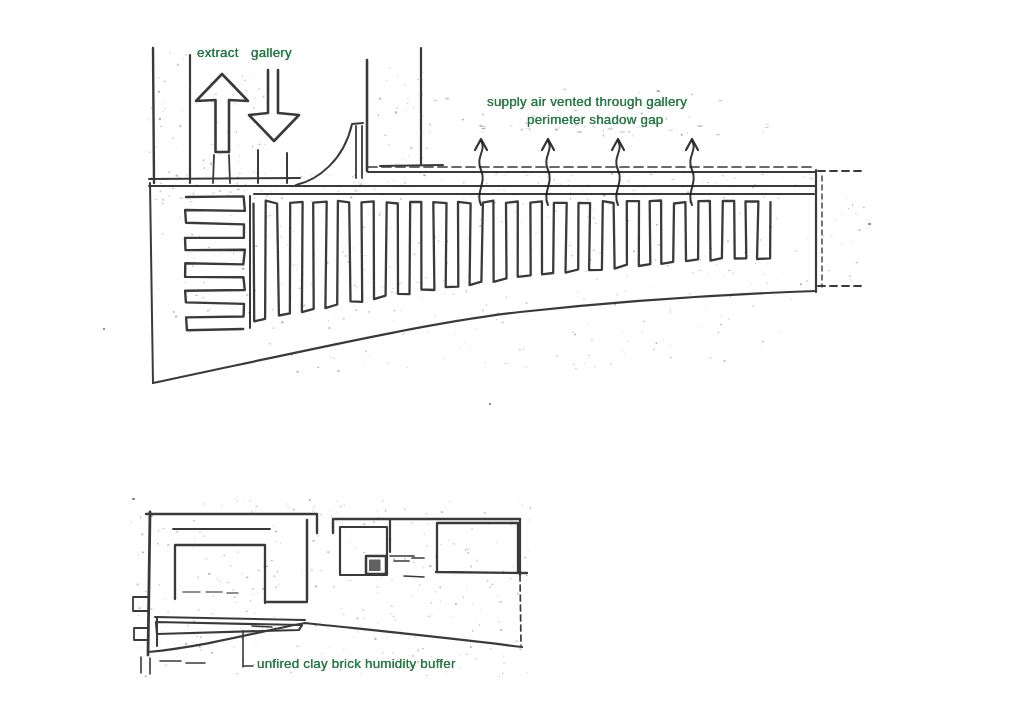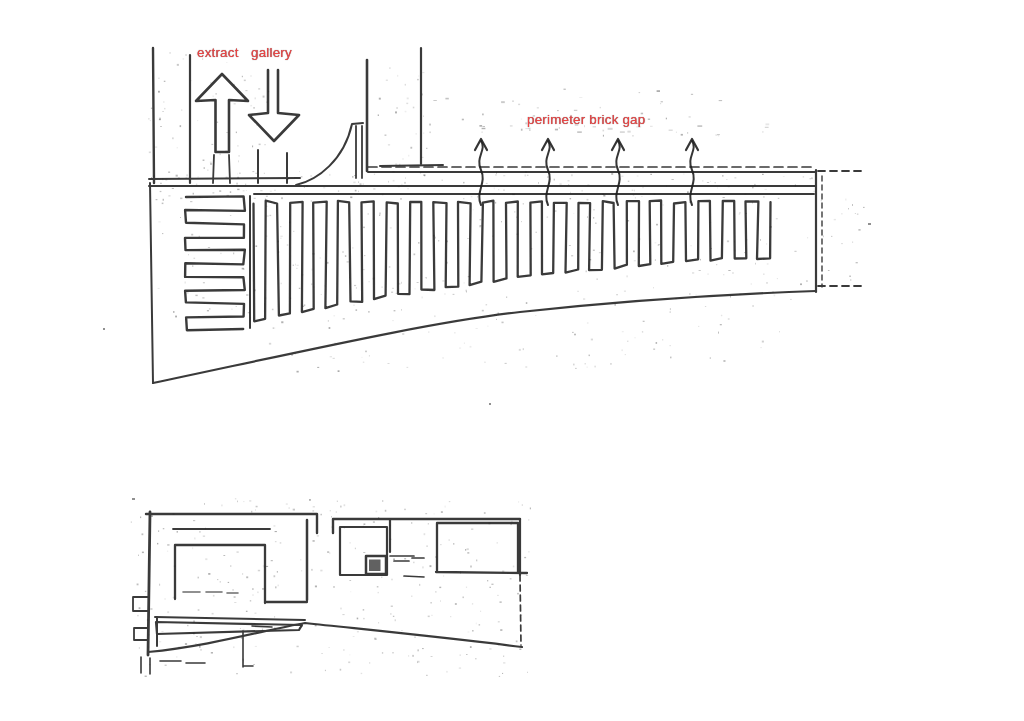--- a/index.html
+++ b/index.html
@@ -6,21 +6,21 @@
   body{
     width:1024px;height:721px;position:relative;overflow:hidden;
     background:#ffffff;
     font-family:"Liberation Sans", sans-serif;
   }
   .canvas{position:absolute;inset:0}
   svg{position:absolute;left:0;top:0;display:block}
   .lbl{
     position:absolute;
     font-size:13.4px;
-    color:#ef4444;
+    color:#15803d;
     letter-spacing:.2px;
     white-space:nowrap;
     text-shadow:0 0 .8px rgba(45,45,45,.85);
   }
 </style>
 </head>
 <body>
 
 <div class="canvas">
 
@@ -992,14 +992,16 @@
         <rect x="158.3" y="530.3" width="0.8" height="1.7" fill="#222222" opacity="0.38"></rect>
         <rect x="103.0" y="328.0" width="2.0" height="2.0" fill="#222222" opacity="0.50"></rect>
         <rect x="489.0" y="403.0" width="2.0" height="2.0" fill="#222222" opacity="0.50"></rect>
         <rect x="868.0" y="223.0" width="3.0" height="2.0" fill="#222222" opacity="0.50"></rect>
         <rect x="132.0" y="498.0" width="3.0" height="2.0" fill="#222222" opacity="0.50"></rect>
       </g>
   </svg>
 
   <div class="lbl" style="left:197px;top:45px">extract</div>
   <div class="lbl" style="left:251px;top:45px">gallery</div>
-  <div class="lbl" style="left:527px;top:112px">perimeter brick gap</div>
+  <div class="lbl" style="left:487px;top:94px">supply air vented through gallery</div>
+  <div class="lbl" style="left:527px;top:112px">perimeter shadow gap</div>
+  <div class="lbl" style="left:257px;top:656px">unfired clay brick humidity buffer</div>
 </div>
 
 </body></html>

